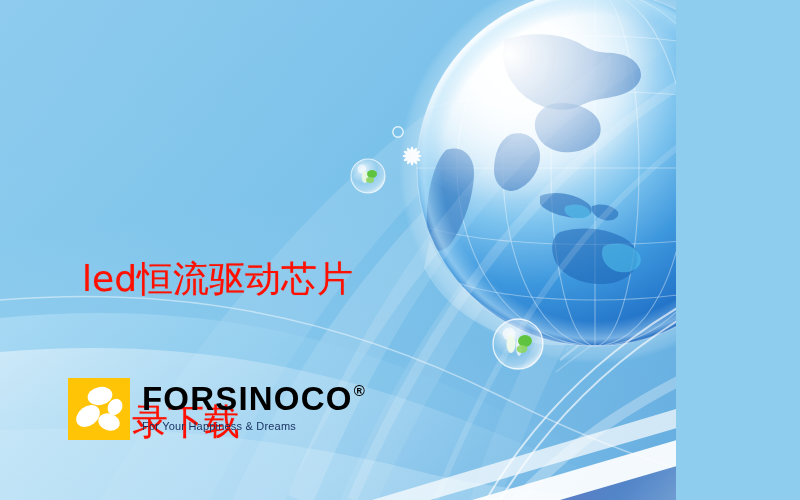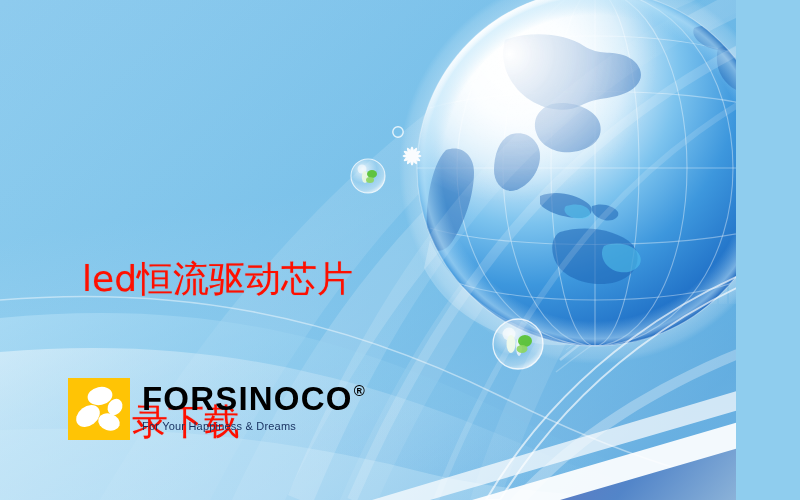--- a/index.html
+++ b/index.html
@@ -1,21 +1,21 @@
 <!DOCTYPE html>
 <html><head>
 <meta charset="utf-8">
 <style>
   html,body{margin:0;padding:0;}
   body{
     width:800px;height:500px;overflow:hidden;
     font-family:"Liberation Sans", sans-serif;
     background:#8fcdee;
   }
-  #stage{position:relative;width:736px;height:500px;overflow:hidden;background:#8fcdee;}
+  #stage{position:relative;width:676px;height:500px;overflow:hidden;background:#8fcdee;}
   #bg{position:absolute;inset:0;width:800px;height:500px;}
 
   
   .headline{
     position:absolute;left:82px;top:160px;width:420px;
     color:#fe0f00;
     font-size:36px;line-height:1.32;
     font-family:"DejaVu Sans","Liberation Sans",sans-serif;
     letter-spacing:0px;
     white-space:pre;

